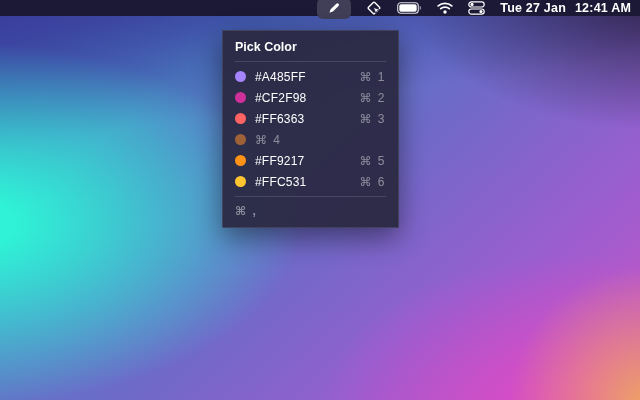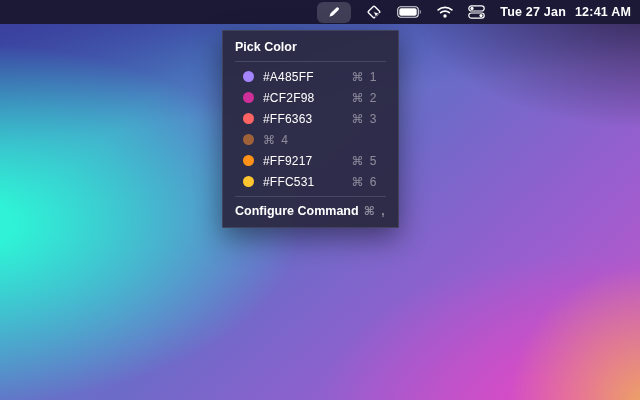--- a/index.html
+++ b/index.html
@@ -15,21 +15,21 @@
     background:
       radial-gradient(circle at 101% 101%, rgba(238,168,94,0.95) 0%, rgba(238,168,94,0) 18%),
       radial-gradient(ellipse 60% 55% at 92% 102%, rgba(233,68,196,0.85) 0%, rgba(233,68,196,0) 70%),
       radial-gradient(ellipse 68% 58% at -6% 56%, #2ff2d6 12%, rgba(47,242,214,0) 78%),
       radial-gradient(ellipse 55% 48% at 103% -2%, rgba(42,30,64,0.92) 0%, rgba(42,30,64,0) 72%),
       linear-gradient(172deg, #393d9b 2%, rgba(57,61,155,0.55) 14%, rgba(57,61,155,0) 30%),
       linear-gradient(138deg, #4052af 0%, #4f86c6 24%, #6e6ac8 52%, #9a5ecf 76%, #cc55c6 100%);
   }
   
   .menubar{
-    position:absolute;top:0;left:0;right:0;height:24px;
+    position:absolute;top:0;left:0;right:0;height:16px;
     background:#1b1936;
     display:flex;align-items:center;justify-content:flex-end;
     padding-right:9px;gap:15px;color:#fff;
   }
   .mb-item{display:flex;align-items:center;justify-content:center;height:24px;}
   .mb-item.active{
     background:#413e58;border-radius:6px;height:21px;width:34px;margin-top:0px;
   }
   .mb-clock{display:flex;align-items:center;gap:9px;font-size:12.5px;font-weight:600;letter-spacing:.2px;}
   .mb-item svg{display:block;}
@@ -40,21 +40,21 @@
     border:1px solid rgba(255,255,255,0.10);
     border-radius:1px;
     box-shadow:0 10px 28px rgba(0,0,0,0.45);
     box-sizing:border-box;
     color:#fff;
   }
   .dd-header{
     padding:9px 12px 7px;font-size:12.5px;font-weight:600;color:#fff;
   }
   .dd-sep{height:1px;background:rgba(255,255,255,0.13);margin:0 12px;}
-  .dd-list{padding:4px 8px;}
+  .dd-list{padding:4px 0;}
   .dd-row{
     display:flex;align-items:center;height:21px;padding:0 12px;cursor:default;
   }
   .dot{width:11px;height:11px;border-radius:50%;margin-right:9px;flex:none;}
   .hex{flex:1;font-size:12px;font-weight:500;letter-spacing:.2px;}
   .shortcut{font-size:12px;color:rgba(255,255,255,0.45);letter-spacing:1.5px;white-space:pre;}
   .dd-footer{
     display:flex;align-items:center;justify-content:space-between;
     padding:7px 12px 9px;font-size:12.5px;font-weight:600;
   }
@@ -144,16 +144,15 @@
       <span class="shortcut">⌘ 5</span>
     </div>
     <div class="dd-row">
       <span class="dot" style="background-color: rgb(255, 197, 49);"></span>
       <span class="hex">#FFC531</span>
       <span class="shortcut">⌘ 6</span>
     </div>
   </div>
   <div class="dd-sep"></div>
   <div class="dd-footer">
-    <span>Configure Command</span>
     <span class="shortcut">⌘ ,</span>
   </div>
 </div>
 
 </body></html>

